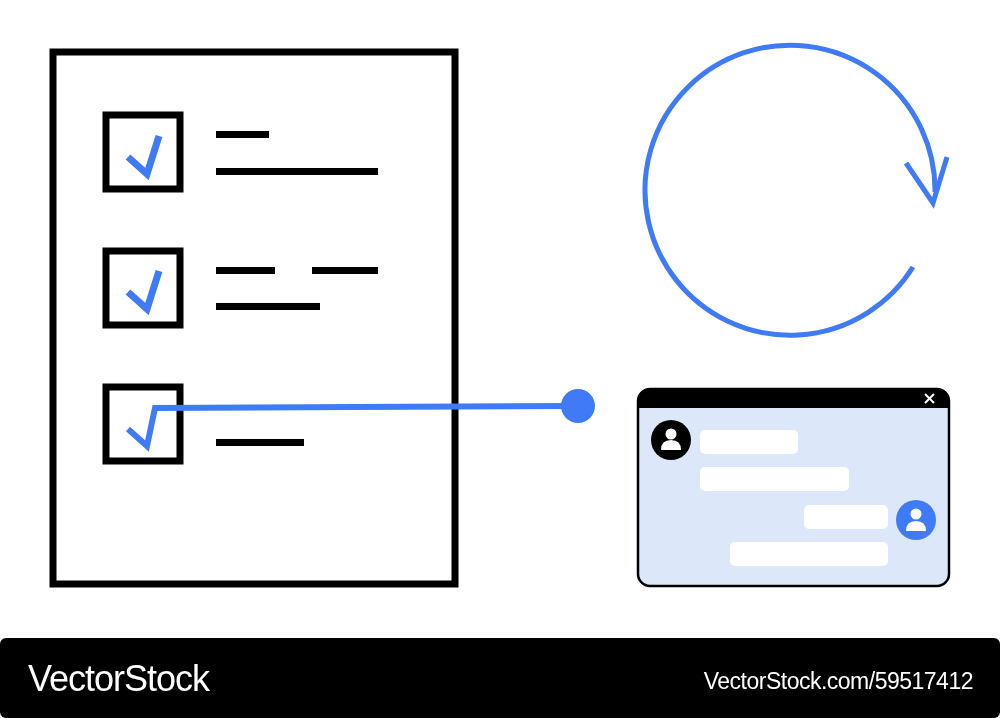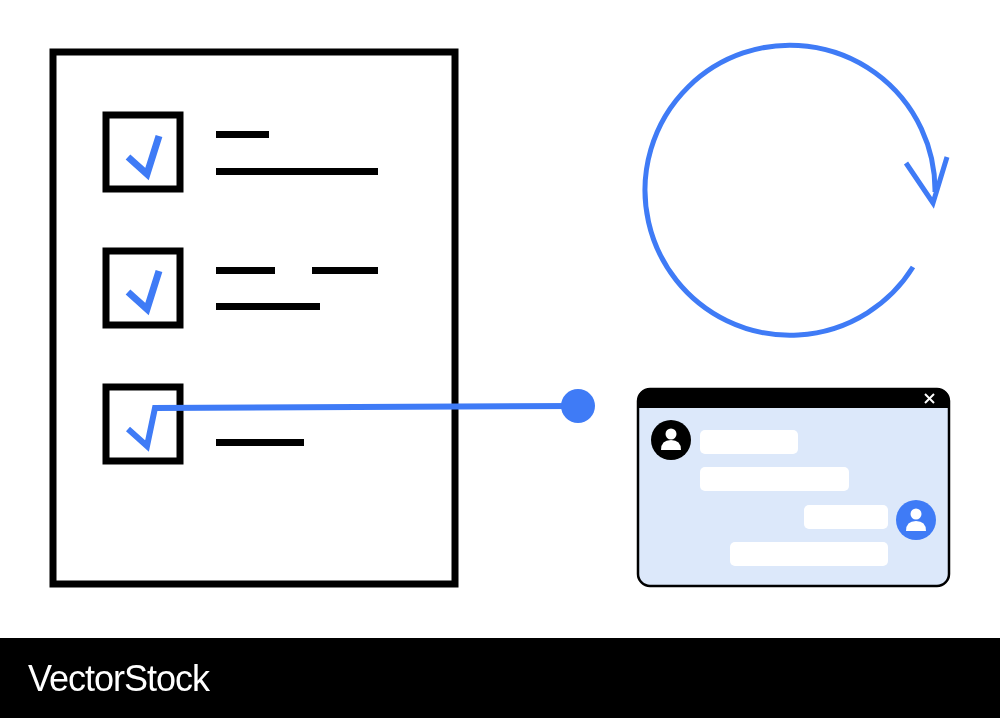--- a/index.html
+++ b/index.html
@@ -1,18 +1,18 @@
 <!DOCTYPE html>
 <html><head>
 <meta charset="utf-8">
 <style>
   html,body{margin:0;padding:0;background:#ffffff;}
   body{width:1000px;height:718px;position:relative;overflow:hidden;font-family:"Liberation Sans",sans-serif;}
   #art{position:absolute;left:0;top:0;width:1000px;height:638px;}
-  .footer{position:absolute;left:0;top:638px;width:1000px;height:80px;background:#000;color:#fff;}
+  .footer{position:absolute;left:0;top:638px;width:1000px;height:80px;background:#000;color:#fff;border-radius:6px;}
   .brand{position:absolute;left:28px;top:20px;font-size:36px;letter-spacing:-1px;font-family:"Liberation Sans",sans-serif;}
   .ref{position:absolute;right:27px;top:30px;font-size:23px;letter-spacing:-0.5px;font-family:"Liberation Sans",sans-serif;}
 </style>
 </head>
 <body>
 
 <svg id="art" viewBox="0 0 1000 638" xmlns="http://www.w3.org/2000/svg">
 
   <g>
     <rect x="53" y="52" width="402" height="532" fill="#fff" stroke="#000" stroke-width="7"></rect>
@@ -69,13 +69,14 @@
       <circle cx="916" cy="514" r="5.5" fill="#fff"></circle>
       <path d="M 906 531 Q 906 521 916 521 Q 926 521 926 531 Z" fill="#fff"></path>
     </g>
     <rect x="804" y="505" width="84" height="24" rx="5" fill="#fff"></rect>
     <rect x="730" y="542" width="158" height="24" rx="5" fill="#fff"></rect>
   </g>
 </svg>
 
 <div class="footer">
   <div class="brand">VectorStock</div>
+  <div class="ref">VectorStock.com/59517412</div>
 </div>
 
 </body></html>

